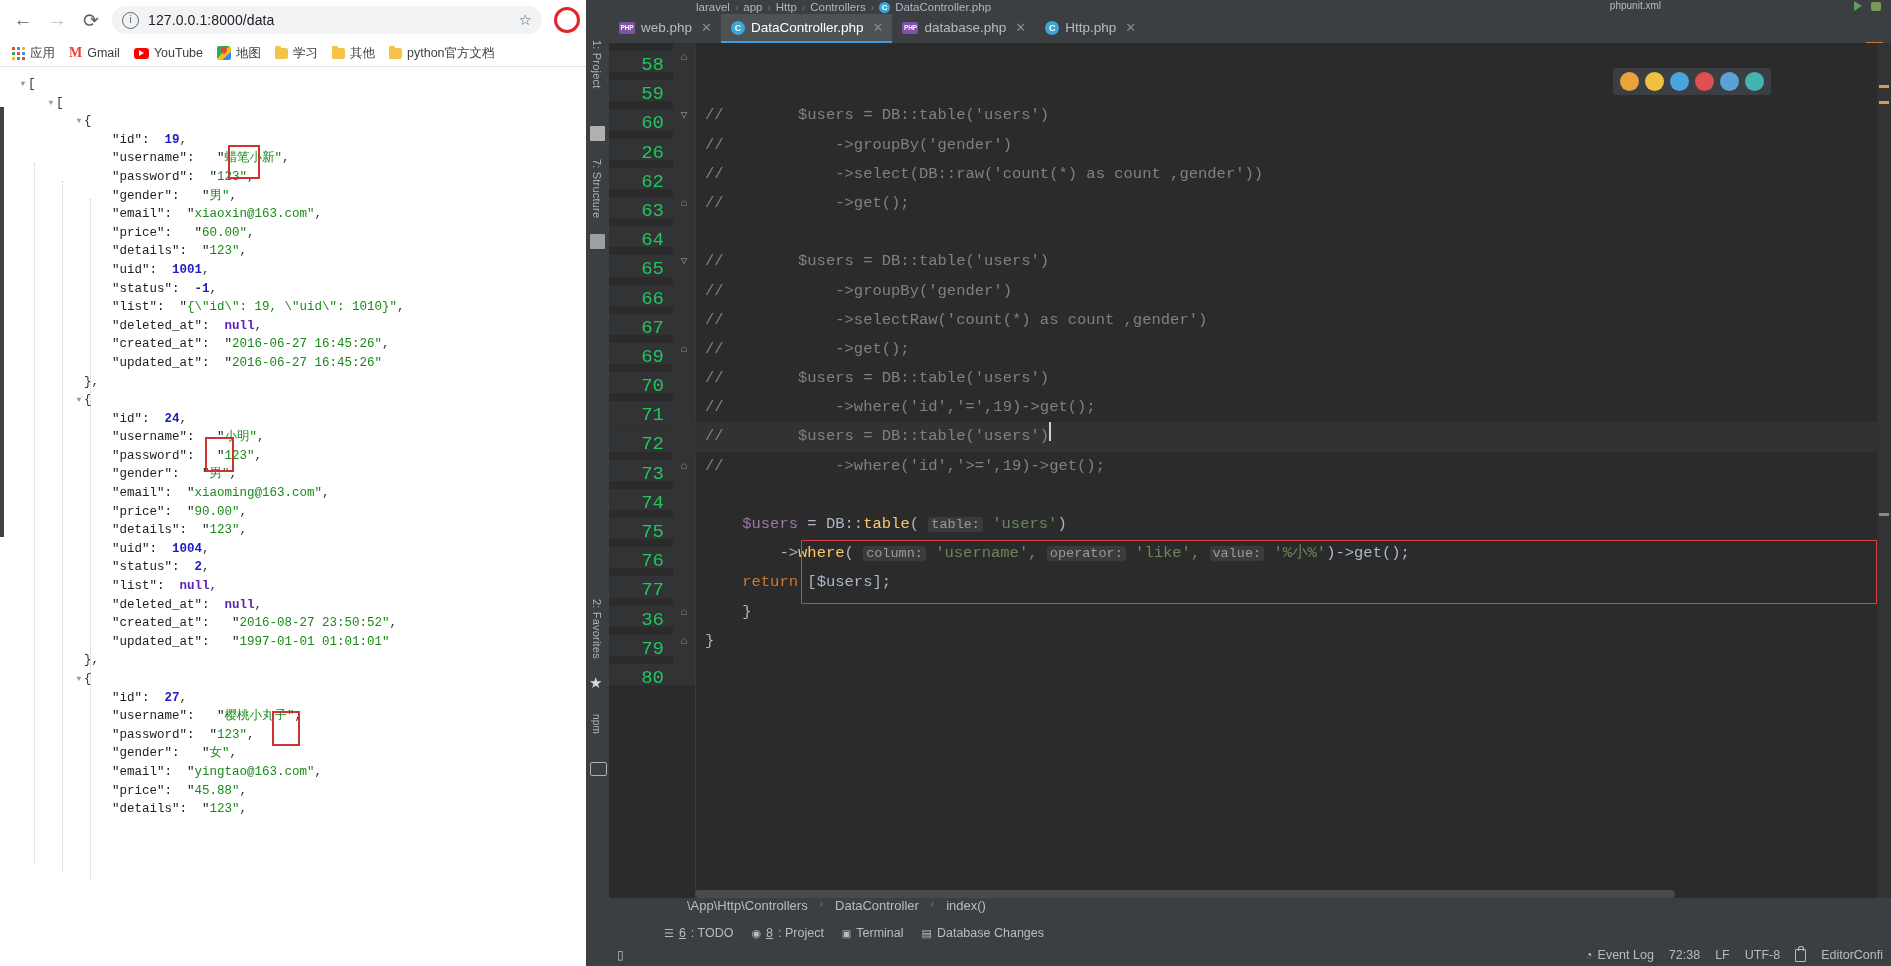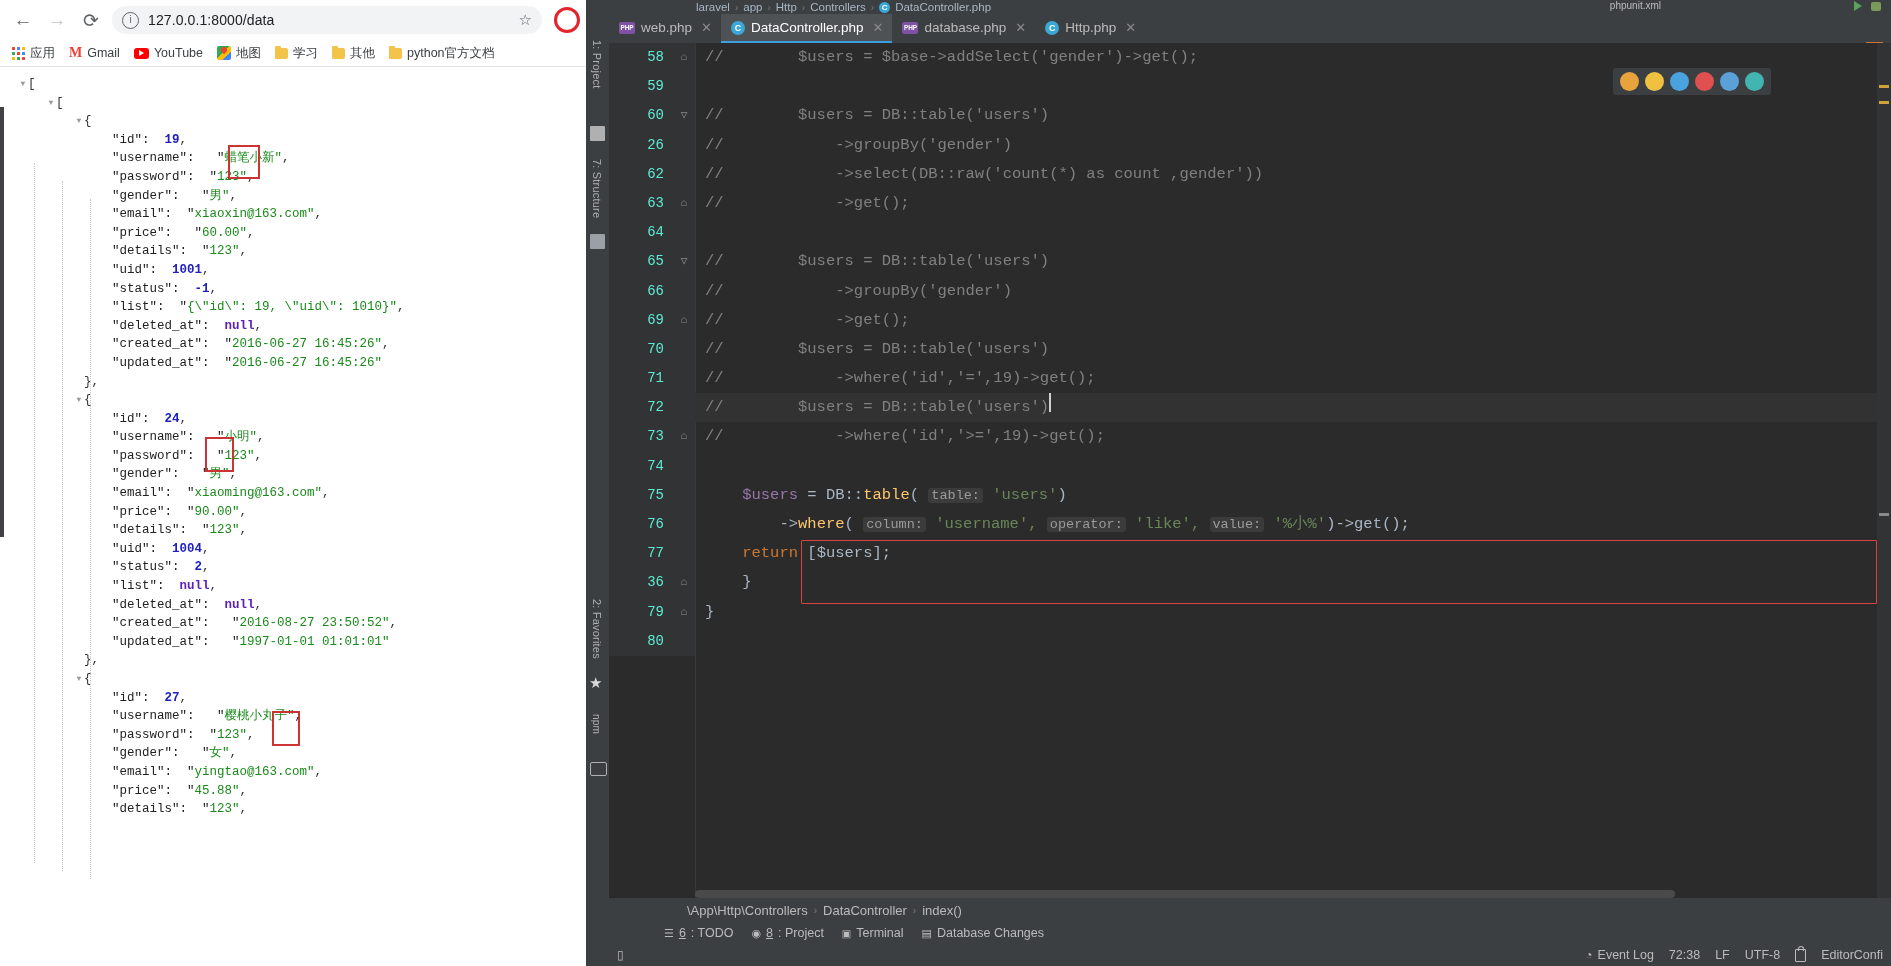--- a/index.html
+++ b/index.html
@@ -78,22 +78,22 @@
   .tab-x{color:#8a8a8a;font-size:13px;margin-left:3px;}
   .phpico{width:16px;height:12px;background:#7f52a5;border-radius:2px;color:#fff;font-size:6.5px;
     display:flex;align-items:center;justify-content:center;font-weight:bold;letter-spacing:-.2px;}
   .cico{width:14px;height:14px;border-radius:50%;background:#3ba7d6;color:#fff;font-size:9px;
     display:flex;align-items:center;justify-content:center;font-weight:bold;}
 
   .editor{position:absolute;left:23px;right:0;top:29px;bottom:68px;background:#2b2b2b;overflow:hidden;
     font-family:"Liberation Mono","DejaVu Sans Mono",monospace;font-size:15.5px;}
   .erow{position:relative;height:29.2px;line-height:29.2px;white-space:pre;display:flex;}
   .erow.cur{background:#323232;}
-  .gut{width:64px;text-align:right;padding-right:9px;color:#5eead4;font-size:14px;flex:0 0 64px;
-    box-sizing:border-box;background:#313335;}
+  .gut{width:64px;text-align:right;padding-right:9px;color:#22c55e;font-size:19px;flex:0 0 64px;
+    box-sizing:border-box;background:#313335;margin-top:8px;}
   .fold{width:22px;flex:0 0 22px;text-align:center;color:#888;font-size:11px;background:#313335;}
   .code{padding-left:10px;}
   .cmt{color:#808080;}
   .var{color:#9876aa;}
   .kw{color:#cc7832;}
   .fn{color:#ffc66d;}
   .str{color:#6a8759;}
   .cls{color:#a9b7c6;}
   .pln{color:#a9b7c6;}
   .hint{background:#3b3b3b;color:#9a9a9a;border-radius:3px;padding:0 3px;font-size:13.5px;}
@@ -104,21 +104,21 @@
   .bulbs{position:absolute;right:120px;top:54px;display:flex;gap:6px;background:#3c3f41;
     padding:4px 7px;border-radius:3px;}
   .bulb{width:19px;height:19px;border-radius:50%;}
 
   .rightstrip{position:absolute;right:0;top:29px;width:14px;bottom:68px;background:#313335;}
   .rs-mark{position:absolute;right:2px;width:10px;height:3px;}
 
   .hscroll{position:absolute;left:86px;bottom:0;height:8px;background:#4a4a4a;border-radius:4px;}
 
   .ide-path{position:absolute;left:23px;right:0;bottom:44px;height:24px;background:#3c3f41;
-    display:flex;align-items:center;gap:6px;padding-left:78px;font-size:13px;color:#bbbbbb;}
+    display:flex;gap:12px;padding-left:78px;font-size:13px;color:#bbbbbb;}
   .ide-tools{position:absolute;left:23px;right:0;bottom:22px;height:22px;background:#3c3f41;
     display:flex;align-items:center;gap:18px;padding-left:55px;font-size:12.5px;color:#bbbbbb;}
   .tool{display:flex;align-items:center;gap:5px;}
   .tool u{text-decoration:underline;}
   .ide-status{position:absolute;left:23px;right:0;bottom:0;height:22px;background:#3c3f41;
     display:flex;align-items:center;font-size:12.5px;color:#bbbbbb;}
   .st-right{margin-left:auto;display:flex;align-items:center;gap:15px;padding-right:8px;}
   .evtlog{display:flex;align-items:center;gap:5px;}
   .lockico{width:9px;height:11px;border:1.4px solid #bbb;border-radius:1px;position:relative;}
   .lockico:before{content:"";position:absolute;left:1.5px;top:-4px;width:4px;height:4px;
@@ -309,29 +309,30 @@
         <div class="burger">
             <i></i>
             <i></i>
             <i></i>
           </div>
       </div>
 
       <div class="editor">
         <div class="gutline"></div>
 
-        <div class="erow"><span class="gut">58</span><span class="fold">⌂</span><span class="code cmt">//        $users = $base-&gt;addSelect('gender')-&gt;get();</span></div>
+        <div class="erow"><span class="gut">58</span><span class="fold">⌂</span></div>
         <div class="erow"><span class="gut">59</span><span class="fold"></span><span class="code cmt"></span></div>
         <div class="erow"><span class="gut">60</span><span class="fold">▽</span><span class="code cmt">//        $users = DB::table('users')</span></div>
         <div class="erow"><span class="gut">26</span><span class="fold"></span><span class="code cmt">//            -&gt;groupBy('gender')</span></div>
         <div class="erow"><span class="gut">62</span><span class="fold"></span><span class="code cmt">//            -&gt;select(DB::raw('count(*) as count ,gender'))</span></div>
         <div class="erow"><span class="gut">63</span><span class="fold">⌂</span><span class="code cmt">//            -&gt;get();</span></div>
         <div class="erow"><span class="gut">64</span><span class="fold"></span><span class="code cmt"></span></div>
         <div class="erow"><span class="gut">65</span><span class="fold">▽</span><span class="code cmt">//        $users = DB::table('users')</span></div>
         <div class="erow"><span class="gut">66</span><span class="fold"></span><span class="code cmt">//            -&gt;groupBy('gender')</span></div>
+        <div class="erow"><span class="gut">67</span><span class="fold"></span><span class="code cmt">//            -&gt;selectRaw('count(*) as count ,gender')</span></div>
         <div class="erow"><span class="gut">69</span><span class="fold">⌂</span><span class="code cmt">//            -&gt;get();</span></div>
         <div class="erow"><span class="gut">70</span><span class="fold"></span><span class="code cmt">//        $users = DB::table('users')</span></div>
         <div class="erow"><span class="gut">71</span><span class="fold"></span><span class="code cmt">//            -&gt;where('id','=',19)-&gt;get();</span></div>
         <div class="erow cur"><span class="gut">72</span><span class="fold"></span><span class="code cmt">//        $users = DB::table('users')</span><span class="caret"></span></div>
         <div class="erow"><span class="gut">73</span><span class="fold">⌂</span><span class="code cmt">//            -&gt;where('id','&gt;=',19)-&gt;get();</span></div>
         <div class="erow"><span class="gut">74</span><span class="fold"></span><span class="code cmt"></span></div>
 
         <div class="erow"><span class="gut">75</span><span class="fold"></span><span class="code">    <span class="var">$users</span> <span class="pln">=</span> <span class="cls">DB::</span><span class="fn">table</span><span class="pln">(</span> <span class="hint">table:</span> <span class="str">'users'</span><span class="pln">)</span></span></div>
 
         <div class="erow"><span class="gut">76</span><span class="fold"></span><span class="code">        <span class="pln">-&gt;</span><span class="fn">where</span><span class="pln">(</span> <span class="hint">column:</span> <span class="str">'username',</span> <span class="hint">operator:</span> <span class="str">'like',</span> <span class="hint">value:</span> <span class="str">'%小%'</span><span class="pln">)-&gt;get();</span></span></div>

